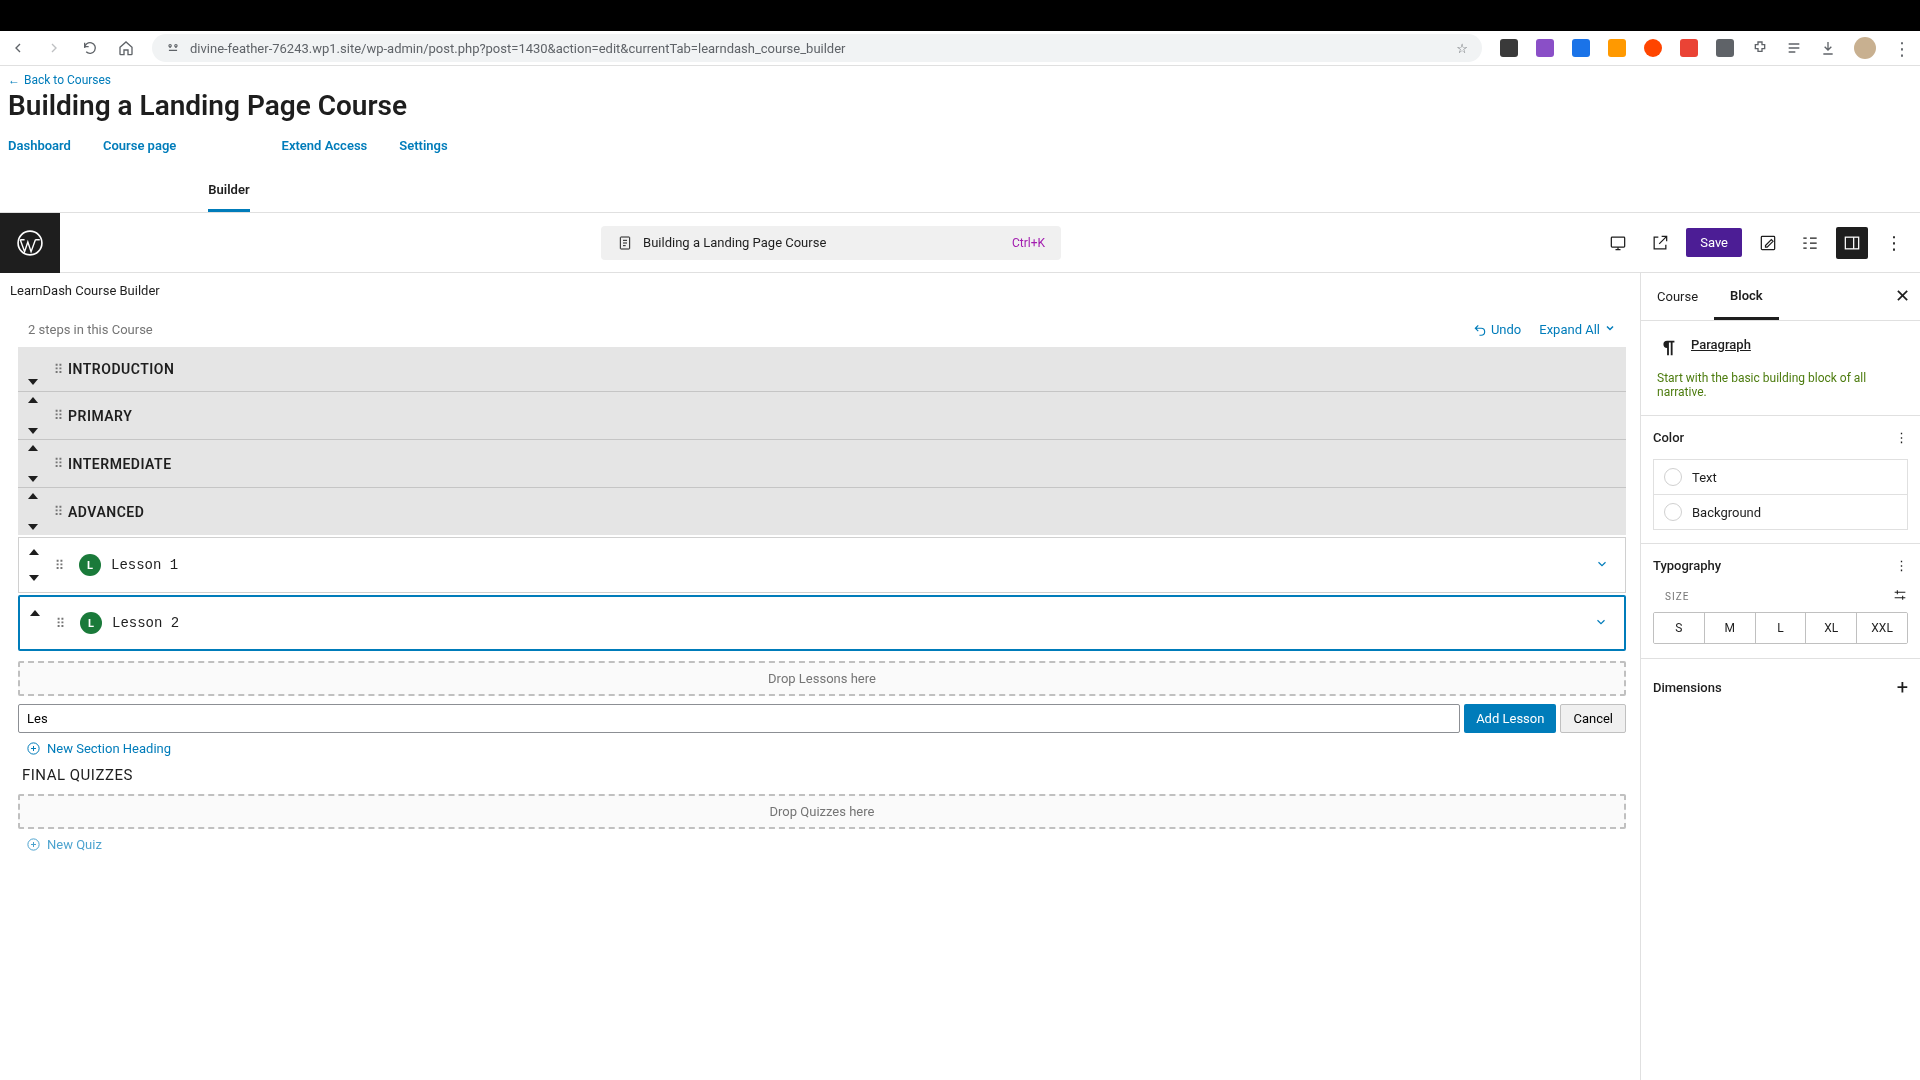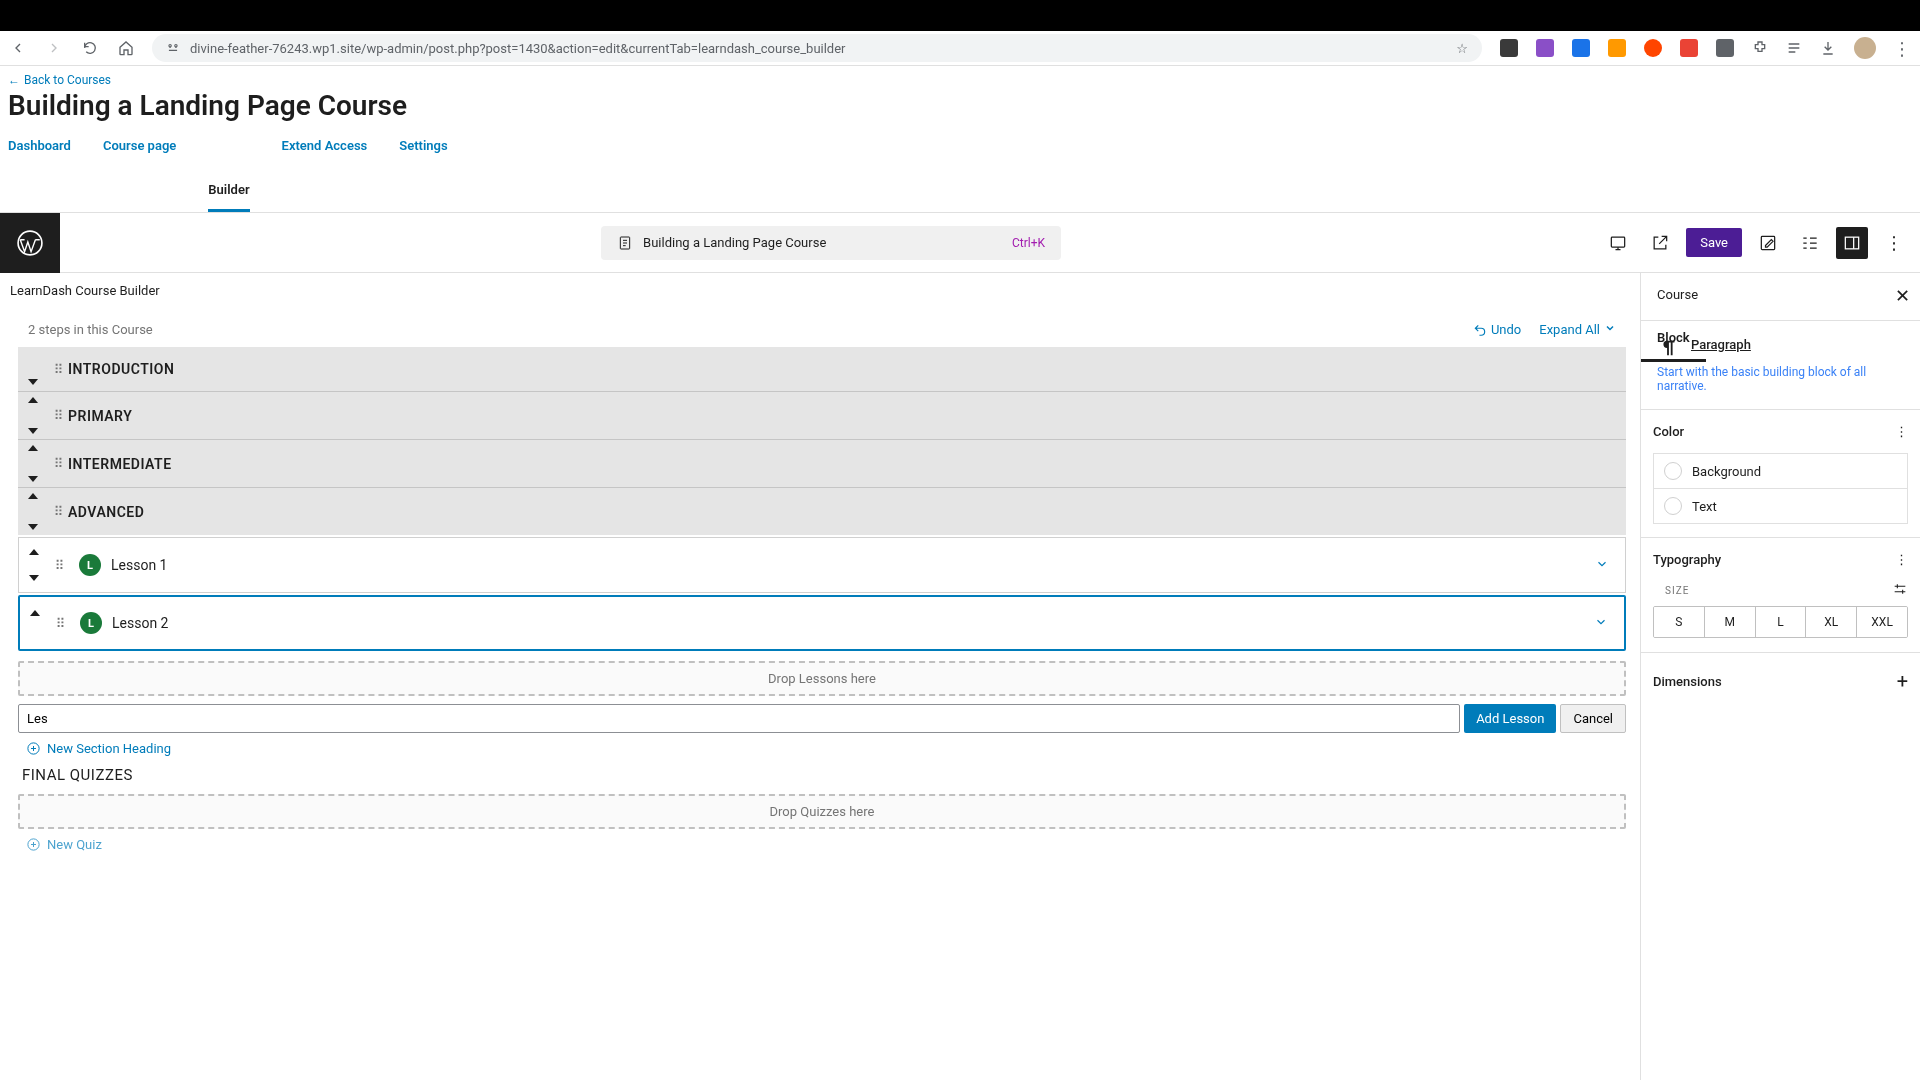--- a/index.html
+++ b/index.html
@@ -75,50 +75,50 @@
 .sec-col-drag { width: 20px; display: flex; align-items: center; justify-content: center; }
 .sec-col-title { flex: 1; padding: 12px 0; }
 
 
 .lesson-row { background: #fff; border: 1px solid #d0d0d0; border-top: none; padding: 0; display: flex; align-items: center; min-height: 56px; position: relative; }
 .lesson-row.first-lesson { border-top: 1px solid #d0d0d0; margin-top: 2px; }
 .lesson-row.active { border: 2px solid #007cba; border-radius: 2px; margin-top: 2px; }
 .lesson-chev-col { width: 30px; display: flex; flex-direction: column; align-items: center; justify-content: center; gap: 2px; }
 .lesson-drag-col { width: 20px; display: flex; align-items: center; justify-content: center; color: #757575; }
 .lesson-badge { width: 22px; height: 22px; border-radius: 50%; background: #1a7a3a; color: #fff; font-size: 11px; font-weight: 700; display: flex; align-items: center; justify-content: center; margin: 0 10px; }
-.lesson-title { flex: 1; font-size: 14px; }
+.lesson-title { flex: 1; font-size: 14px; font-family: Liberation Mono, monospace; }
 .lesson-expand { padding: 0 16px; cursor: pointer; }
 .lesson-expand svg { width: 14px; height: 14px; stroke: #007cba; fill: none; stroke-width: 2; }
 
 
 .drop-zone { border: 2px dashed #c0c0c0; background: #fafafa; text-align: center; color: #757575; font-size: 13px; padding: 8px 0; margin: 10px 14px 8px 8px; border-radius: 2px; }
 
 
 .add-row { display: flex; gap: 4px; margin: 0 14px 8px 8px; align-items: center; }
 .add-input { flex: 1; border: 1px solid #8c8f94; padding: 6px 8px; font-size: 13px; border-radius: 2px; }
 .add-btn { background: #007cba; color: #fff; border: none; padding: 7px 12px; font-size: 13px; border-radius: 2px; cursor: pointer; }
 .cancel-btn { background: #f0f0f0; border: 1px solid #c0c0c0; padding: 6px 12px; font-size: 13px; border-radius: 2px; cursor: pointer; }
 
 
 .new-sec-link { display: flex; align-items: center; gap: 6px; color: #007cba; font-size: 13px; margin: 8px 0 10px 16px; cursor: pointer; }
 .new-sec-link svg { width: 15px; height: 15px; stroke: #007cba; fill: none; stroke-width: 1.6; }
 
 .final-q { font-size: 15px; font-weight: 400; letter-spacing: 0.5px; margin: 10px 0 0 12px; }
 
 
-.side-tabs { display: flex; border-bottom: 1px solid #e0e0e0; height: 48px; align-items: flex-start; position: relative; flex-direction: column; }
+.side-tabs { display: flex; border-bottom: 1px solid #e0e0e0; height: 48px; align-items: center; position: relative; }
 .side-tab { padding: 14px 16px; font-size: 13px; cursor: pointer; }
 .side-tab.active { border-bottom: 3px solid #1e1e1e; font-weight: 600; }
 .side-close { position: absolute; right: 10px; top: 12px; cursor: pointer; font-size: 18px; color: #1e1e1e; }
 .side-block { padding: 16px; border-bottom: 1px solid #e0e0e0; }
 .block-hdr { display: flex; gap: 12px; align-items: flex-start; margin-bottom: 6px; }
 .block-ic { width: 22px; height: 22px; }
 .block-ic svg { width: 22px; height: 22px; fill: #1e1e1e; }
 .block-name { font-weight: 500; font-size: 13px; text-decoration: underline; }
-.block-desc { font-size: 12px; color: #3b82f6; margin-top: 6px; }
+.block-desc { font-size: 12px; color: #4d7c0f; margin-top: 12px; }
 .side-group { border-bottom: 1px solid #e0e0e0; }
 .group-hdr { display: flex; justify-content: space-between; align-items: center; padding: 14px 12px; }
 .group-title { font-weight: 500; font-size: 13px; }
 .dots-v { cursor: pointer; }
 .color-opts { padding: 0 12px 14px 12px; }
 .color-opt { display: flex; align-items: center; gap: 10px; border: 1px solid #e0e0e0; padding: 8px 10px; font-size: 13px; margin-bottom: -1px; background: #fff; cursor: pointer; }
 .color-sw { width: 18px; height: 18px; border: 1px solid #d0d0d0; border-radius: 50%; }
 .size-label { font-size: 10px; letter-spacing: 1px; color: #757575; padding: 0 12px; }
 .size-row { display: flex; padding: 6px 12px 14px 12px; gap: 0; align-items: stretch; }
 .size-btns { display: flex; flex: 1; border: 1px solid #c0c0c0; border-radius: 2px; overflow: hidden; }
@@ -410,25 +410,25 @@
     </div>
 
     <div class="side-group">
       <div class="group-hdr">
         <span class="group-title">Color</span>
         <span class="dots-v">⋮</span>
       </div>
       <div class="color-opts">
         <div class="color-opt">
           <span class="color-sw"></span>
-          <span>Background</span>
+          <span>Text</span>
         </div>
         <div class="color-opt">
           <span class="color-sw"></span>
-          <span>Text</span>
+          <span>Background</span>
         </div>
       </div>
     </div>
 
     <div class="side-group">
       <div class="group-hdr">
         <span class="group-title">Typography</span>
         <span class="dots-v">⋮</span>
       </div>
       <div style="display:flex;justify-content:space-between;align-items:center;padding:0 12px">

